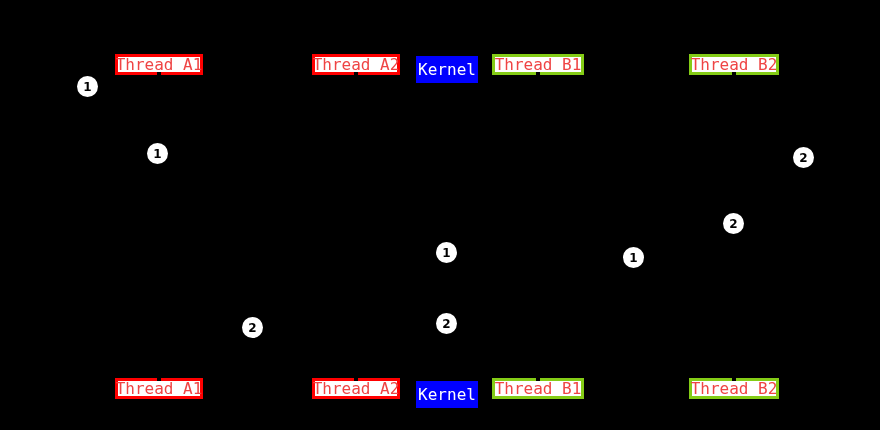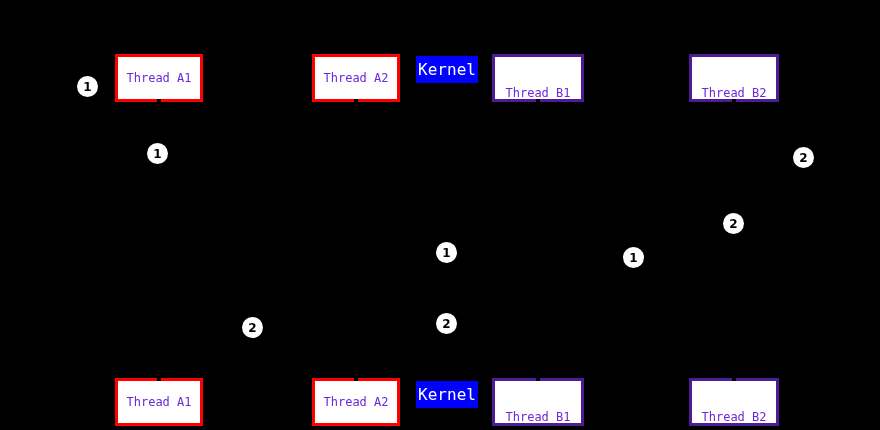--- a/index.html
+++ b/index.html
@@ -11,32 +11,32 @@
     position: relative;
     width: 880px;
     height: 430px;
     background: #000000;
     overflow: hidden;
     font-family: "DejaVu Sans Mono", monospace;
   }
   .pbox {
     position: absolute;
     box-sizing: border-box;
-    height: 48px;
+    height: 21px;
     background: #ffffff;
-    color: #6d28d9;
+    color: #ef4444;
     display: flex;
     align-items: center;
     justify-content: center;
-    font-size: 12px;
+    font-size: 16px;
     line-height: 1;
     white-space: nowrap;
   }
   .pbox.red  { border: 3px solid #ff0000; }
-  .pbox.blue { border: 3px solid #4c1d95; align-items: flex-end; }
+  .pbox.blue { border: 3px solid #84cc16; }
   .pbox.kernel {
     border: none;
     background: #0000ff;
     color: #ffffff;
     height: 27px;
     font-size: 16px;
   }
   .notch {
     position: absolute;
     width: 4px;

